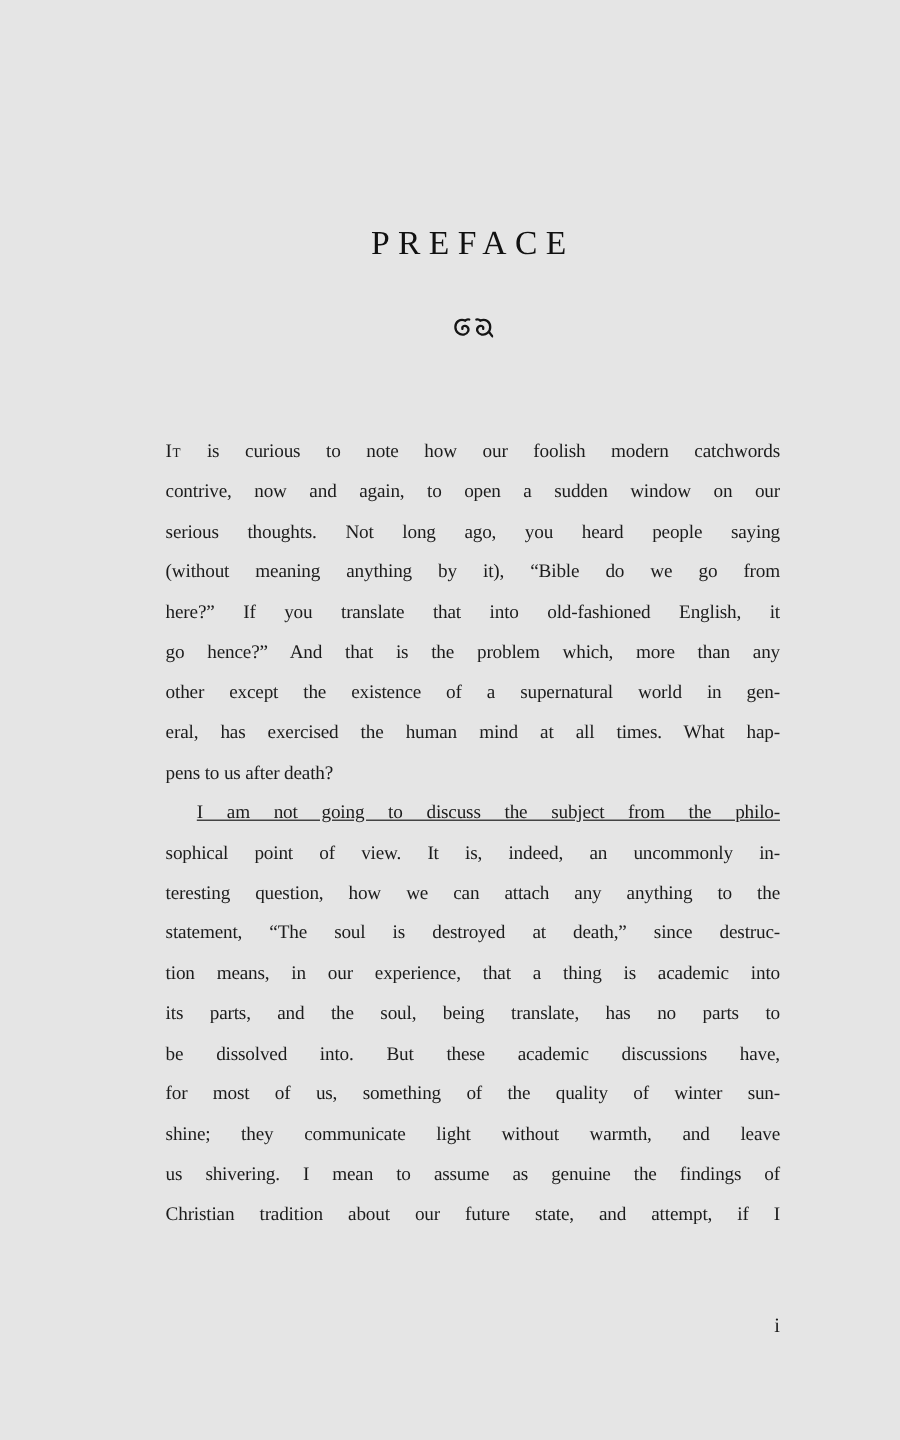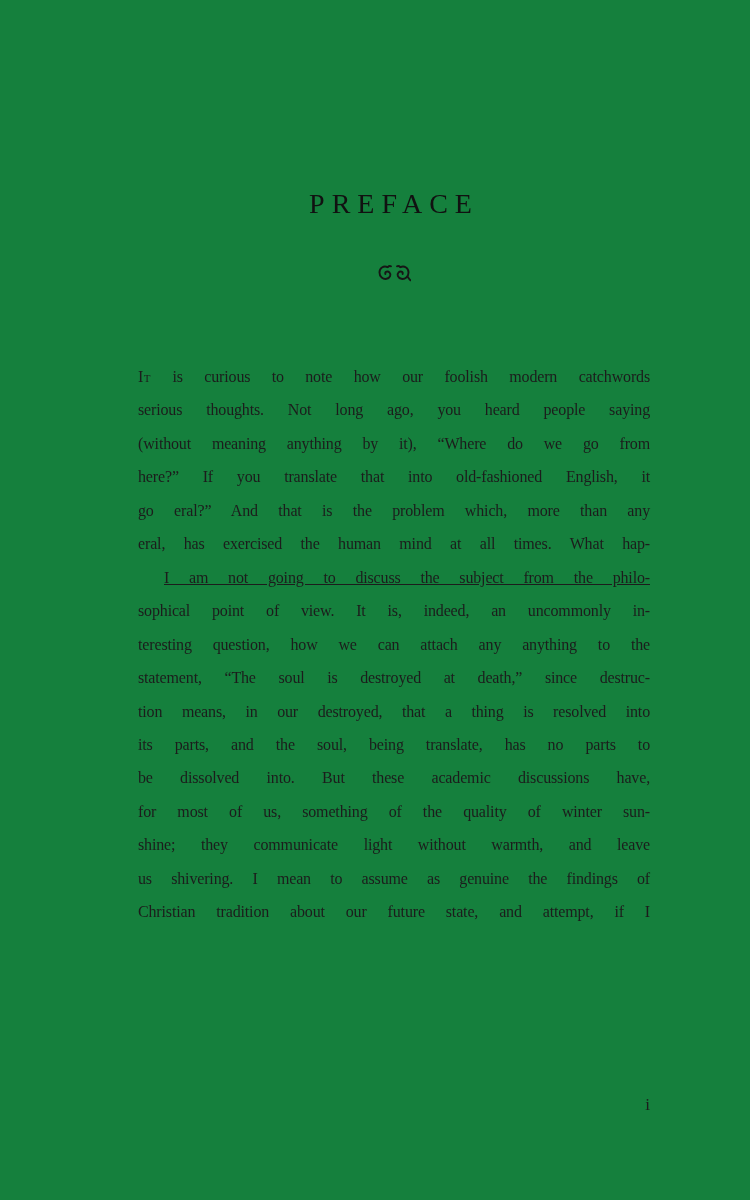--- a/index.html
+++ b/index.html
@@ -4,21 +4,21 @@
 <style>
   html, body {
     margin: 0;
     padding: 0;
     background: #ffffff;
   }
   .page {
     position: relative;
     width: 750px;
     height: 1200px;
-    background: #15803d;
+    background: #e5e5e5;
     overflow: hidden;
     font-family: "Liberation Serif", serif;
     color: #1c1c1c;
   }
   .page-title {
     position: absolute;
     left: 138px;
     top: 188px;
     width: 512px;
     margin: 0;
@@ -94,33 +94,36 @@
           <path d="M4.5 18 C2.8 20.5 1.8 21.8 0.8 22.6"></path>
         </g>
       </g>
     </svg>
   </div>
 
   <div class="body-text">
 
     <div>
       <div class="line"><span class="sc">It</span><span> is curious to note how our foolish modern catchwords</span></div>
+      <div class="line">contrive, now and again, to open a sudden window on our</div>
       <div class="line">serious thoughts. Not long ago, you heard people saying</div>
-      <div class="line">(without meaning anything by it), “Where do we go from</div>
+      <div class="line">(without meaning anything by it), “Bible do we go from</div>
       <div class="line">here?” If you translate that into old-fashioned English, it</div>
-      <div class="line">go eral?” And that is the problem which, more than any</div>
+      <div class="line">go hence?” And that is the problem which, more than any</div>
+      <div class="line">other except the existence of a supernatural world in gen-</div>
       <div class="line">eral, has exercised the human mind at all times. What hap-</div>
+      <div class="line last">pens to us after death?</div>
     </div>
 
     <div>
       <div class="line indent">I am not going to discuss the subject from the philo-</div>
       <div class="line">sophical point of view. It is, indeed, an uncommonly in-</div>
       <div class="line">teresting question, how we can attach any anything to the</div>
       <div class="line">statement, “The soul is destroyed at death,” since destruc-</div>
-      <div class="line">tion means, in our destroyed, that a thing is resolved into</div>
+      <div class="line">tion means, in our experience, that a thing is academic into</div>
       <div class="line">its parts, and the soul, being translate, has no parts to</div>
       <div class="line">be dissolved into. But these academic discussions have,</div>
       <div class="line">for most of us, something of the quality of winter sun-</div>
       <div class="line">shine; they communicate light without warmth, and leave</div>
       <div class="line">us shivering. I mean to assume as genuine the findings of</div>
       <div class="line">Christian tradition about our future state, and attempt, if I</div>
     </div>
 
   </div>
 

